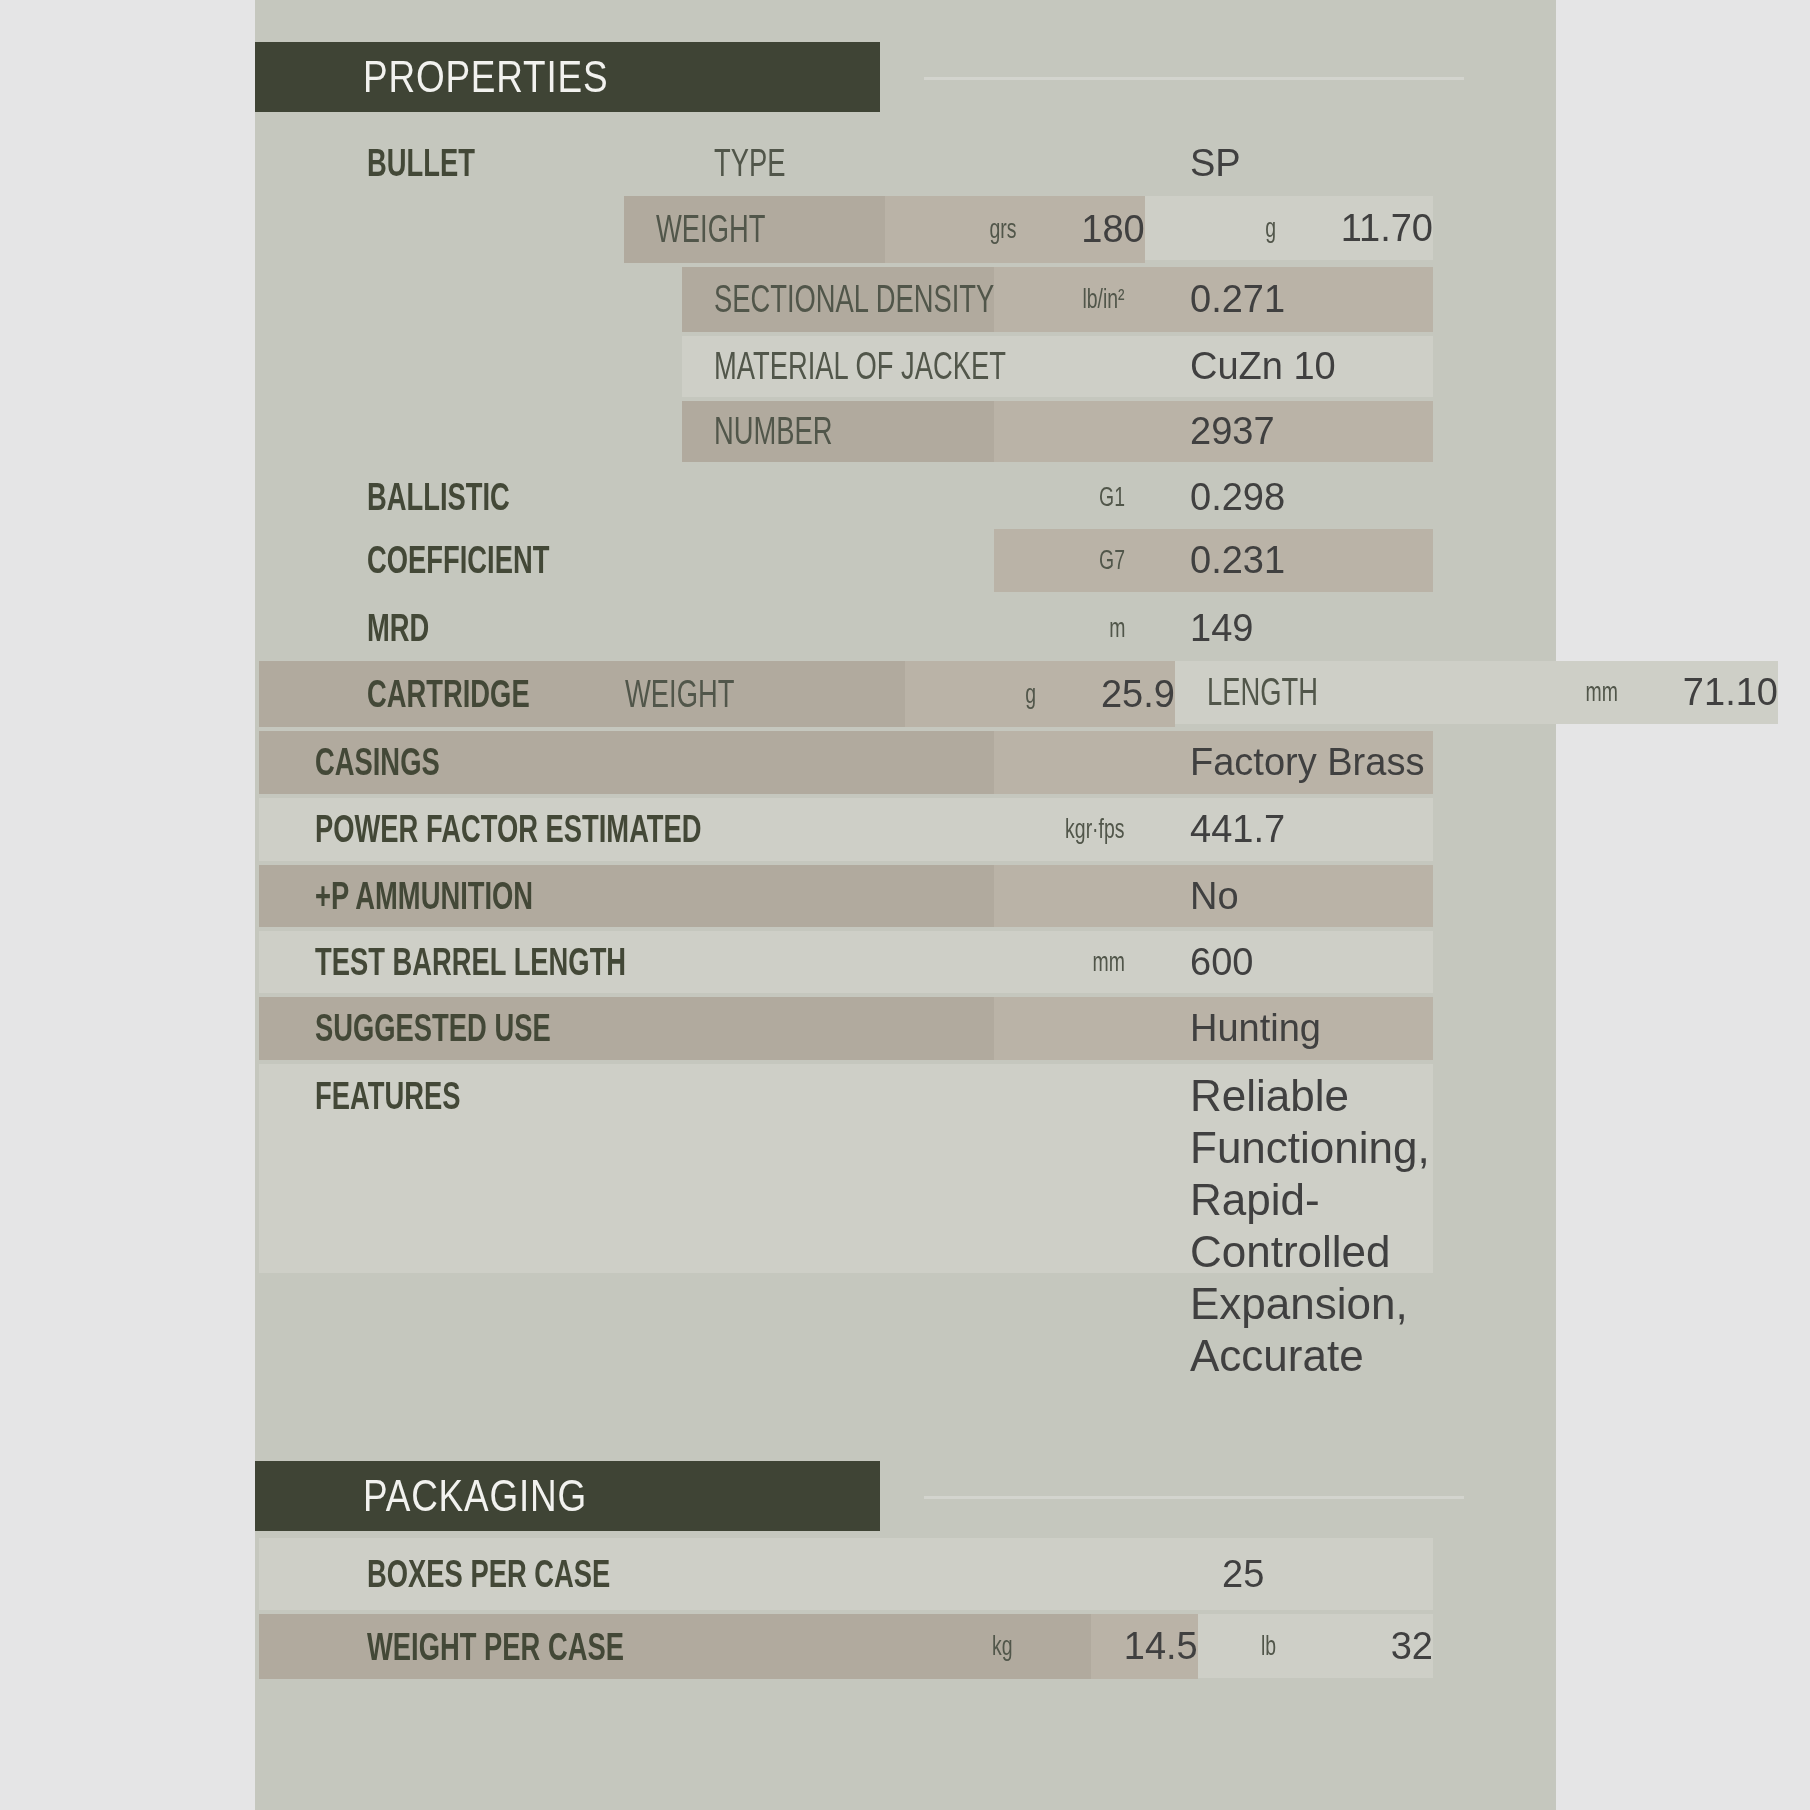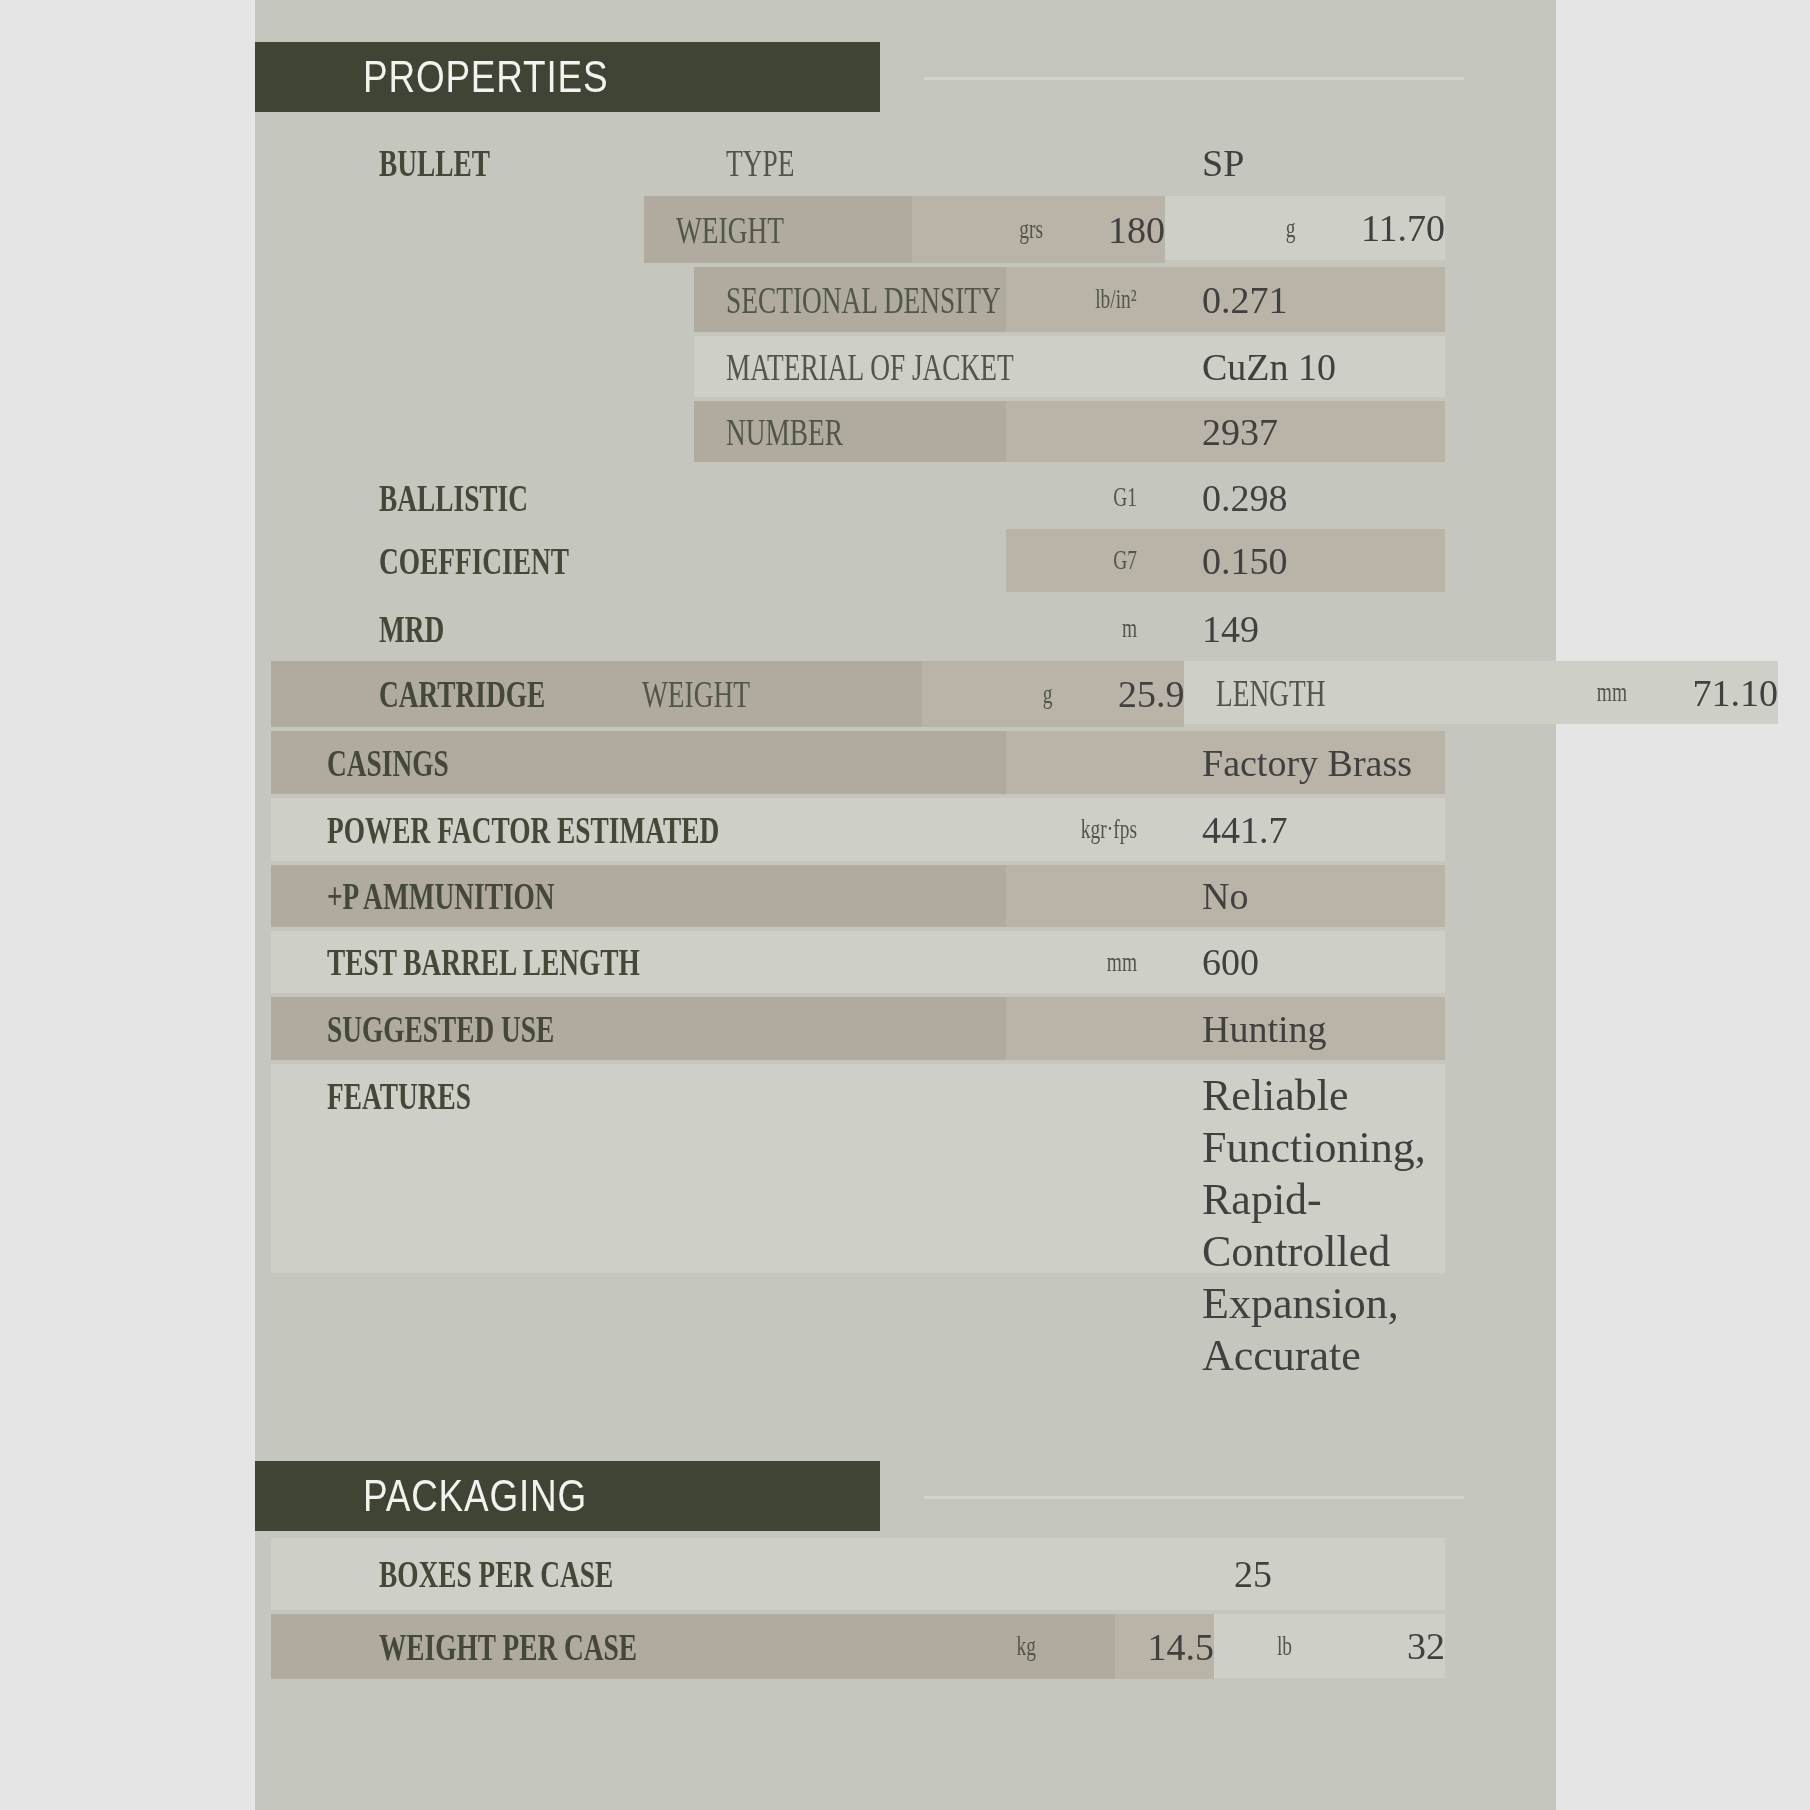--- a/index.html
+++ b/index.html
@@ -19,21 +19,21 @@
     position:absolute; left:0; width:625px; height:70px;
     background:#3f4435; display:flex; align-items:center;
     padding-left:108px;
   }
   .heading {
     color:#f2f2ef; font-size:45px; letter-spacing:1px;
     display:inline-block; transform:scaleX(0.82); transform-origin:0 50%;
     white-space:nowrap;
   }
   .rule { position:absolute; left:669px; width:540px; height:3px; background:#d3d4ce; }
-  .tbl { position:absolute; left:16px; width:1174px;font-family:Liberation Serif, serif; }
+  .tbl { position:absolute; left:4px; width:1174px; }
   .row, .subrow { display:flex; align-items:stretch; }
   .rowgroup { display:flex; align-items:stretch; }
   .rg-right { flex:1; display:flex; flex-direction:row; }
   .gap4 { height:4px; }
   .mb4 { margin-bottom:4px; }
   .cell { display:flex; align-items:center; }
   .cA  { width:423px; padding-left:108px; }
   .cB  { width:312px; padding-left:32px; }
   .cC  { width:170px; justify-content:flex-end; padding-right:39px; }
   .cD  { flex:1; padding-left:26px; }
@@ -166,21 +166,21 @@
 
     <div class="row h63 mb4">
       <div class="cell cA">
           <span class="glabel">COEFFICIENT</span>
         </div>
       <div class="cell cB"></div>
       <div class="cell cC tanL">
           <span class="unit">G7</span>
         </div>
       <div class="cell cD tanL">
-          <span class="val">0.150</span>
+          <span class="val">0.231</span>
         </div>
     </div>
 
     <div class="row h65">
       <div class="cell cA">
           <span class="glabel">MRD</span>
         </div>
       <div class="cell cB"></div>
       <div class="cell cC">
           <span class="unit">m</span>

